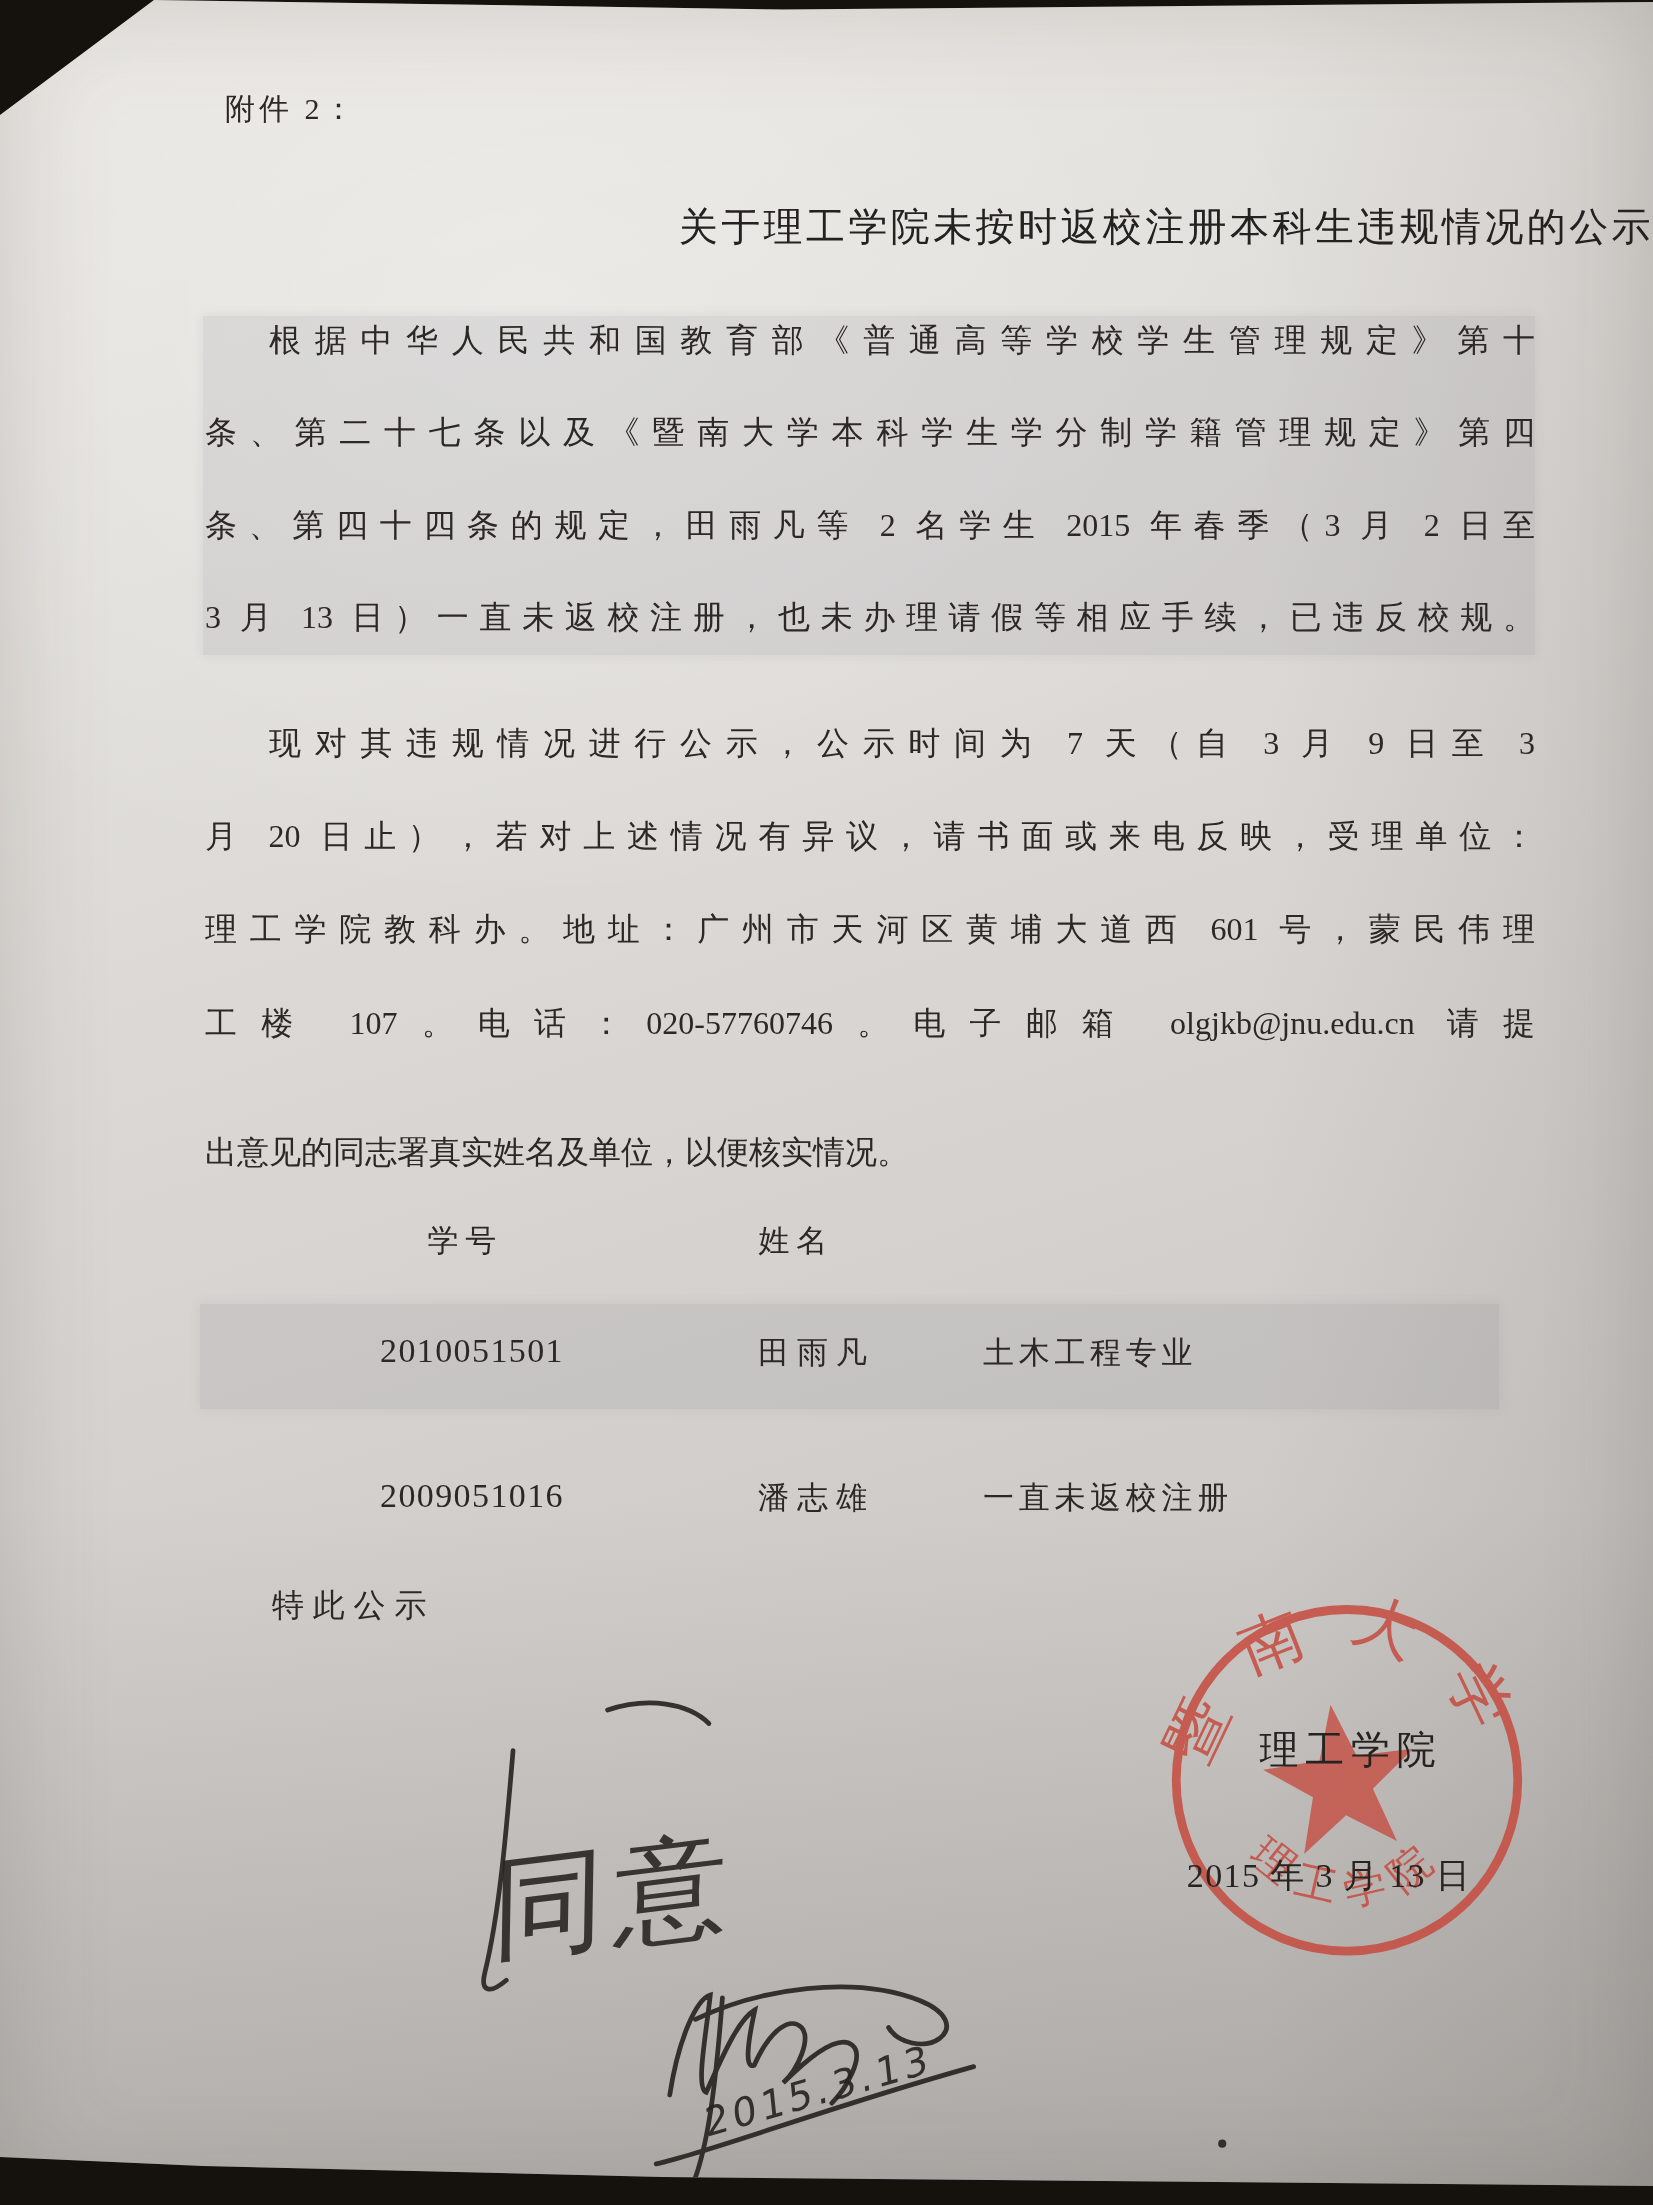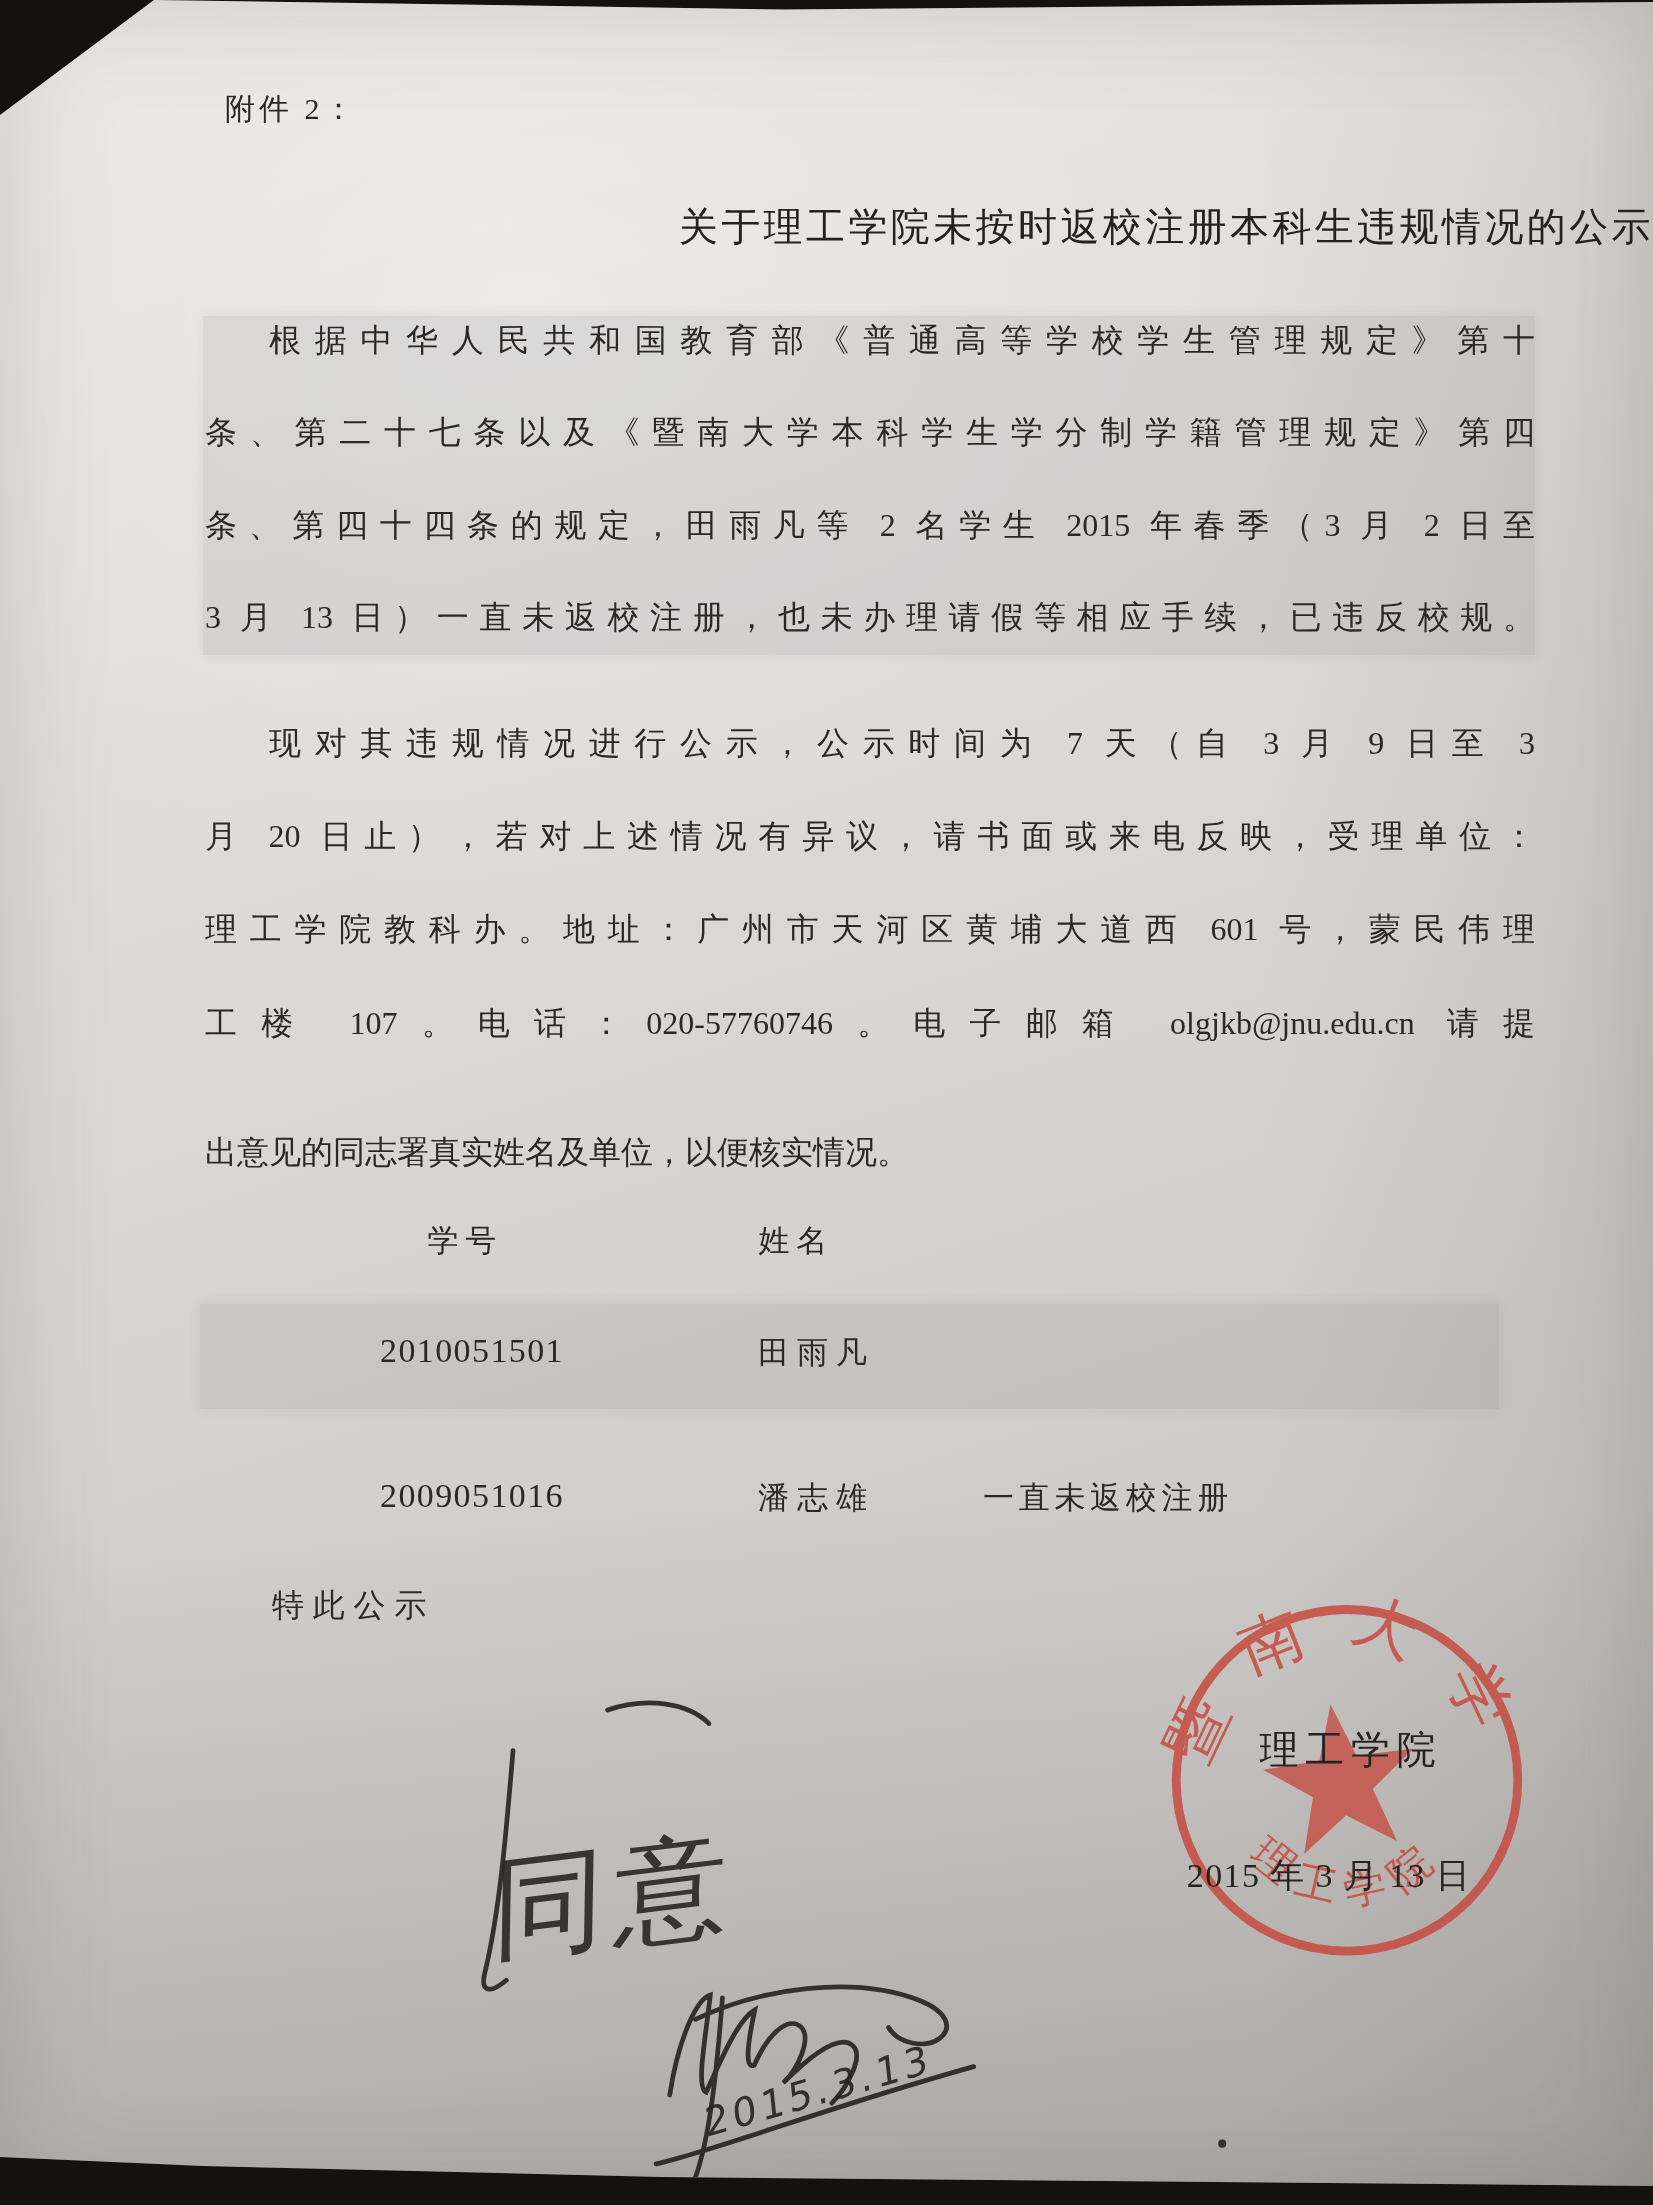--- a/index.html
+++ b/index.html
@@ -84,20 +84,21 @@
   <div class="bodyline ink" style="top:814px">月 20 日止），若对上述情况有异议，请书面或来电反映，受理单位：</div>
   <div class="bodyline ink" style="top:907px">理工学院教科办。地址：广州市天河区黄埔大道西 601 号，蒙民伟理</div>
   <div class="bodyline ink" style="top:1001px">工楼 107。电话：020-57760746。电子邮箱 olgjkb@jnu.edu.cn 请提</div>
   <div class="bodyline ink nojust" style="top:1094px">出意见的同志署真实姓名及单位，以便核实情况。</div>
 
   <div class="cell ink th-id">学号</div>
   <div class="cell ink th-name">姓名</div>
 
   <div class="cell ink td-id row1">2010051501</div>
   <div class="cell ink td-name row1">田雨凡</div>
+  <div class="cell ink td-major row1">土木工程专业</div>
 
   <div class="cell ink td-id row2">2009051016</div>
   <div class="cell ink td-name row2">潘志雄</div>
   <div class="cell ink td-major row2">一直未返校注册</div>
 
   <div class="closing ink">特此公示</div>
 
   <svg class="seal-svg" width="378" height="392" viewBox="0 0 560 580">
     <defs>
       <path id="arcTop" d="M 87 335 A 200 200 0 1 1 473 335" fill="none"></path>

